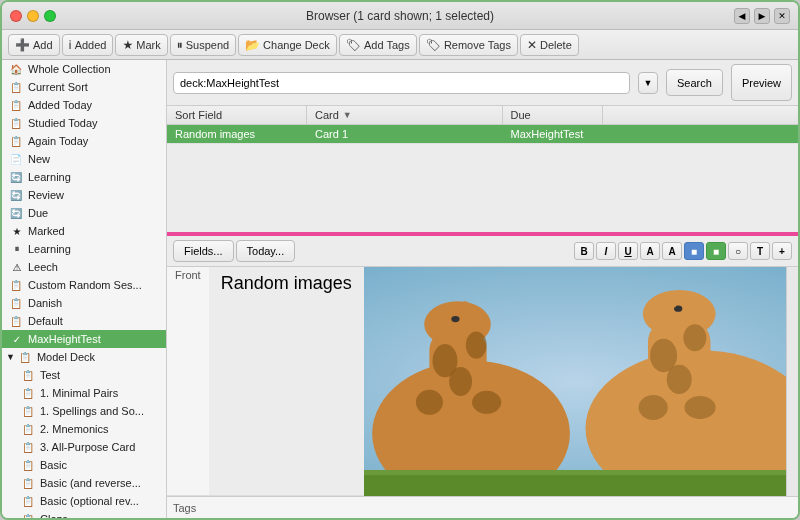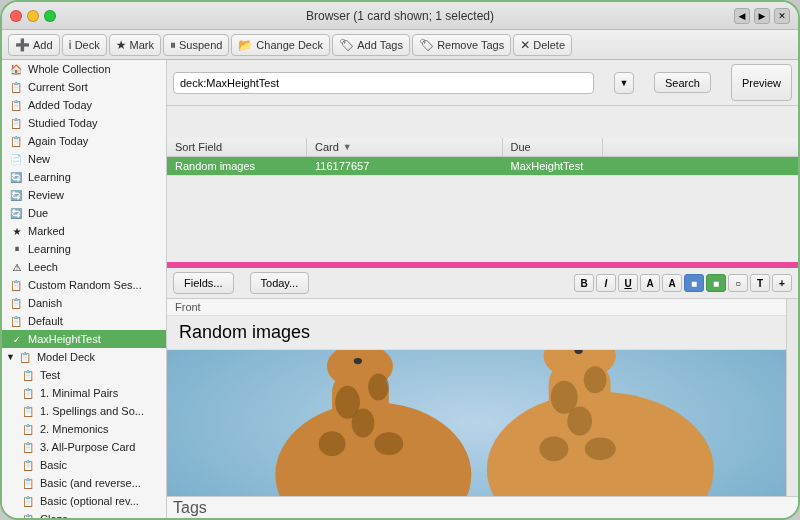--- a/index.html
+++ b/index.html
@@ -8,21 +8,21 @@
       font-size: 12px;
       background: #c8c8c8;
       width: 800px;
       height: 520px;
       overflow: hidden;
     }
     .window {
       width: 800px;
       height: 520px;
       border: 2px solid #7cb87c;
-      border-radius: 18px;
+      border-radius: 8px;
       background: #ececec;
       display: flex;
       flex-direction: column;
       overflow: hidden;
     }
     .title-bar {
       background: linear-gradient(to bottom, #e8e8e8, #d8d8d8);
       border-bottom: 1px solid #bbb;
       height: 28px;
       display: flex;
@@ -139,21 +139,21 @@
     .content-area {
       flex: 1;
       display: flex;
       flex-direction: column;
       overflow: hidden;
     }
     .search-bar {
       display: flex;
       align-items: center;
       padding: 4px 6px;
-      gap: 20px;
+      gap: 8px;
       background: #ececec;
       border-bottom: 1px solid #ccc;
     }
     .search-input {
       flex: 1;
       height: 22px;
       padding: 2px 6px;
       border: 1px solid #bbb;
       border-radius: 4px;
       font-size: 11px;
@@ -165,42 +165,41 @@
       background: linear-gradient(to bottom, #f8f8f8, #e8e8e8);
       border: 1px solid #bbb;
       border-radius: 4px;
       cursor: pointer;
       display: flex;
       align-items: center;
       justify-content: center;
       font-size: 9px;
     }
     .search-btn {
-      height: 21px;
+      height: 27px;
       padding: 2px 10px;
       background: linear-gradient(to bottom, #f8f8f8, #e8e8e8);
       border: 1px solid #bbb;
       border-radius: 4px;
       cursor: pointer;
       font-size: 11px;
     }
     .preview-btn {
       height: 37px;
       padding: 2px 10px;
       background: linear-gradient(to bottom, #f8f8f8, #e8e8e8);
       border: 1px solid #bbb;
       border-radius: 4px;
       cursor: pointer;
       font-size: 11px;
     }
     .table-area {
       height: 130px;
       overflow-y: auto;
-      border-bottom: 6px solid #ec4899;
-      margin-top: 32px;
+      border-bottom: 4px solid #ec4899;
     }
     .table-header {
       display: grid;
       grid-template-columns: 140px 1fr 100px 1fr;
       background: linear-gradient(to bottom, #f0f0f0, #e4e4e4);
       border-bottom: 1px solid #ccc;
       position: sticky;
       top: 0;
       z-index: 1;
     }
@@ -237,21 +236,21 @@
       border-radius: 3px;
       cursor: pointer;
       display: flex;
       align-items: center;
       justify-content: center;
       font-size: 10px;
       font-weight: bold;
     }
     .action-btns {
       display: flex;
-      gap: 16px;
+      gap: 2px;
       padding: 4px 6px;
       background: #ececec;
       border-bottom: 1px solid #ccc;
     }
     .action-btn {
       height: 22px;
       padding: 2px 10px;
       background: linear-gradient(to bottom, #f8f8f8, #e8e8e8);
       border: 1px solid #bbb;
       border-radius: 4px;
@@ -286,21 +285,21 @@
     .tags-bar {
       display: flex;
       align-items: center;
       padding: 2px 6px;
       background: #f5f5f5;
       border-top: 1px solid #ccc;
       height: 22px;
       gap: 6px;
     }
     .tags-label {
-      font-size: 16px;
+      font-size: 11px;
       color: #555;
       font-weight: 500;
     }
     .tags-input {
       flex: 1;
       height: 16px;
       border: none;
       background: transparent;
       font-size: 11px;
     }
@@ -310,21 +309,21 @@
       border-left: 1px solid #ccc;
     }
     .preview-scrollbar {
       display: flex;
       flex: 1;
       overflow: hidden;
     }
     .preview-content {
       flex: 1;
       display: flex;
-      flex-direction: column;
+      flex-direction: row;
       overflow: hidden;
     }
   </style>
 </head>
 <body>
 
 <div class="window">
 
   <div class="title-bar">
     <div class="title-bar-controls">
@@ -340,21 +339,21 @@
     </div>
   </div>
 
   <div class="toolbar">
     <button class="toolbar-btn">
       <span class="toolbar-icon">➕</span>
       <span>Add</span>
     </button>
     <button class="toolbar-btn">
       <span class="toolbar-icon">ℹ</span>
-      <span>Deck</span>
+      <span>Added</span>
     </button>
     <button class="toolbar-btn">
       <span class="toolbar-icon">★</span>
       <span>Mark</span>
     </button>
     <button class="toolbar-btn">
       <span class="toolbar-icon">⏸</span>
       <span>Suspend</span>
     </button>
     <button class="toolbar-btn">
@@ -503,21 +502,21 @@
           <div class="table-header-cell">
             <span>Card</span>
             <span class="sort-arrow">▼</span>
           </div>
           <div class="table-header-cell">
             <span>Due</span>
           </div>
         </div>
         <div class="table-row selected">
           <div class="table-cell">Random images</div>
-          <div class="table-cell">116177657</div>
+          <div class="table-cell">Card 1</div>
           <div class="table-cell">MaxHeightTest</div>
         </div>
       </div>
 
       <div class="action-btns">
         <button class="action-btn">Fields...</button>
         <button class="action-btn">Today...</button>
 
         <div style="margin-left: auto; display: flex; gap: 2px; align-items: center;">
           <div class="editor-btn">B</div>

